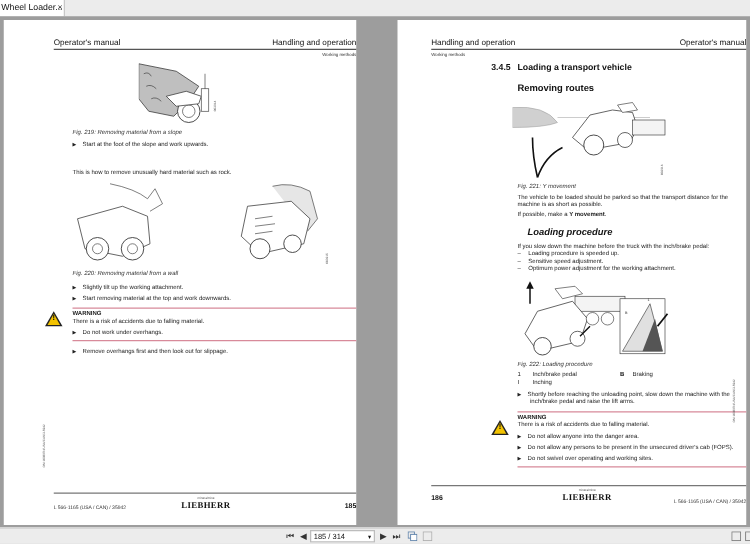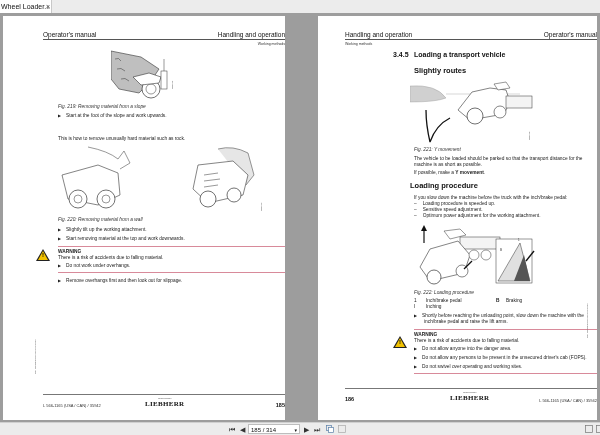--- a/index.html
+++ b/index.html
@@ -105,39 +105,39 @@
   </div>
 
   <div class="page pageR">
     <div class="hdr" style="left:27px;">Handling and operation</div>
     <div class="hdr" style="right:0px;">Operator's manual</div>
     <div class="hrule" style="left:27px;top:23px;width:252px;"></div>
     <div class="sub" style="left:27px;top:26px;">Working methods</div>
 
     <div class="h2" style="left:75px;top:35px;font-size:7px;">3.4.5</div>
     <div class="h2" style="left:96px;top:35px;font-size:7px;">Loading a transport vehicle</div>
-    <div class="h2" style="left:96px;top:50px;font-size:7.5px;">Slightly routes</div>
+    <div class="h2" style="left:96px;top:50px;font-size:7.5px;">Removing routes</div>
 
     <svg class="fig" style="left:92px;top:64px;" width="125" height="66">
       <path d="M0,6 Q26,4 36,18 Q26,22 0,22 Z" fill="#d0d0d0" stroke="#999" stroke-width="0.4"></path>
       <line x1="36" y1="14" x2="110" y2="14" stroke="#999" stroke-width="0.4"></line>
       <path d="M62,12 L80,8 L96,10 L100,22 L94,34 L60,40 L48,30 Z" fill="#fff" stroke="#333" stroke-width="0.6"></path>
       <circle cx="65" cy="36" r="8" fill="#fff" stroke="#333" stroke-width="0.7"></circle>
       <circle cx="90" cy="32" r="6" fill="#fff" stroke="#333" stroke-width="0.6"></circle>
       <path d="M84,4 L96,2 L100,8 L88,10 Z" fill="#fff" stroke="#333" stroke-width="0.5"></path>
       <rect x="96" y="16" width="26" height="12" fill="#f4f4f4" stroke="#333" stroke-width="0.5"></rect>
       <path d="M20,62 Q16,45 16,30 M20,62 Q26,45 40,38" stroke="#111" stroke-width="1.3" fill="none"></path>
       <text x="120" y="60" font-size="2.5" transform="rotate(-90 120 60)" fill="#555">003916</text>
     </svg>
     <div class="cap" style="left:96px;top:131px;">Fig. 221: Y movement</div>
     <div class="txt" style="left:96px;top:140px;">The vehicle to be loaded should be parked so that the transport distance for the</div>
     <div class="txt" style="left:96px;top:146px;">machine is as short as possible.</div>
     <div class="txt" style="left:96px;top:154px;"><span>If possible, make a </span><b>Y movement</b><span>.</span></div>
 
-    <div class="h2" style="left:92px;top:165px;font-size:7.5px;">Loading procedure</div>
+    <div class="h2" style="left:104px;top:165px;font-size:7.5px;font-style:italic;">Loading procedure</div>
     <div class="txt" style="left:96px;top:179px;">If you slow down the machine before the truck with the inch/brake pedal:</div>
     <div class="txt dash" style="left:96px;top:185px;">Loading procedure is speeded up.</div>
     <div class="txt dash" style="left:96px;top:191px;">Sensitive speed adjustment.</div>
     <div class="txt dash" style="left:96px;top:197px;">Optimum power adjustment for the working attachment.</div>
 
     <svg class="fig" style="left:92px;top:205px;" width="130" height="66">
       <line x1="14" y1="22" x2="14" y2="8" stroke="#111" stroke-width="1.2"></line>
       <path d="M11,10 L14,4 L17,10 Z" fill="#111"></path>
       <path d="M34,10 L50,8 L56,14 L40,18 Z" fill="#fff" stroke="#333" stroke-width="0.5"></path>
       <rect x="50" y="16" width="40" height="12" fill="#f4f4f4" stroke="#333" stroke-width="0.5"></rect>

